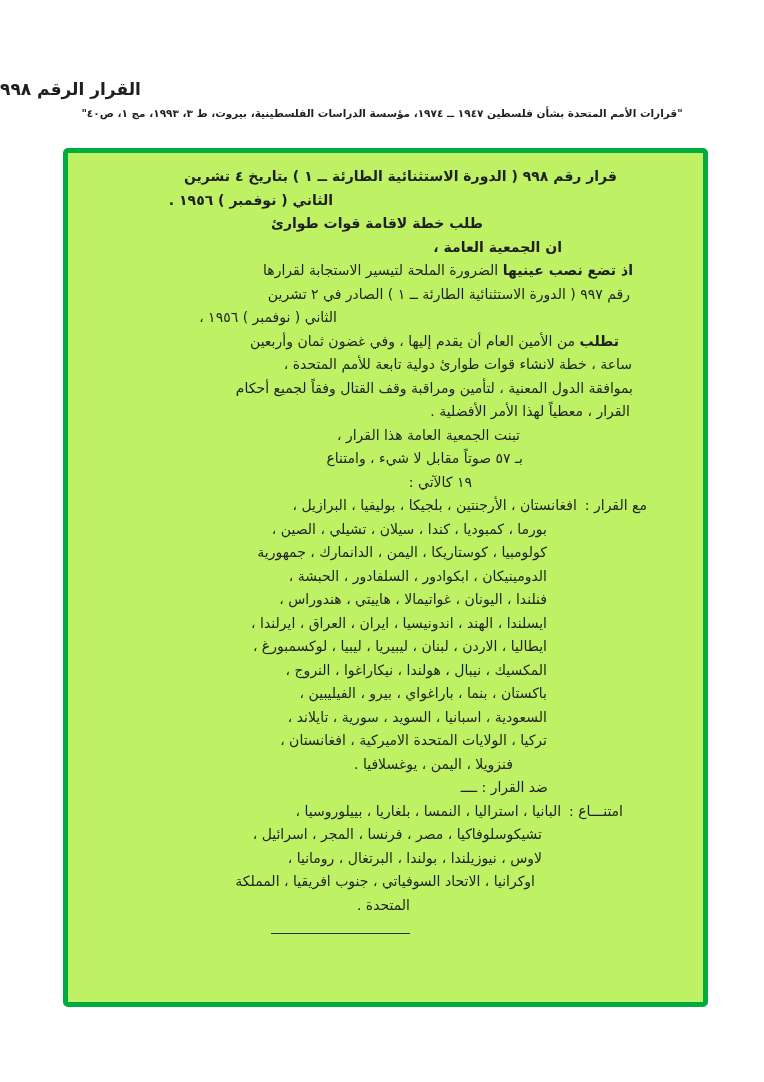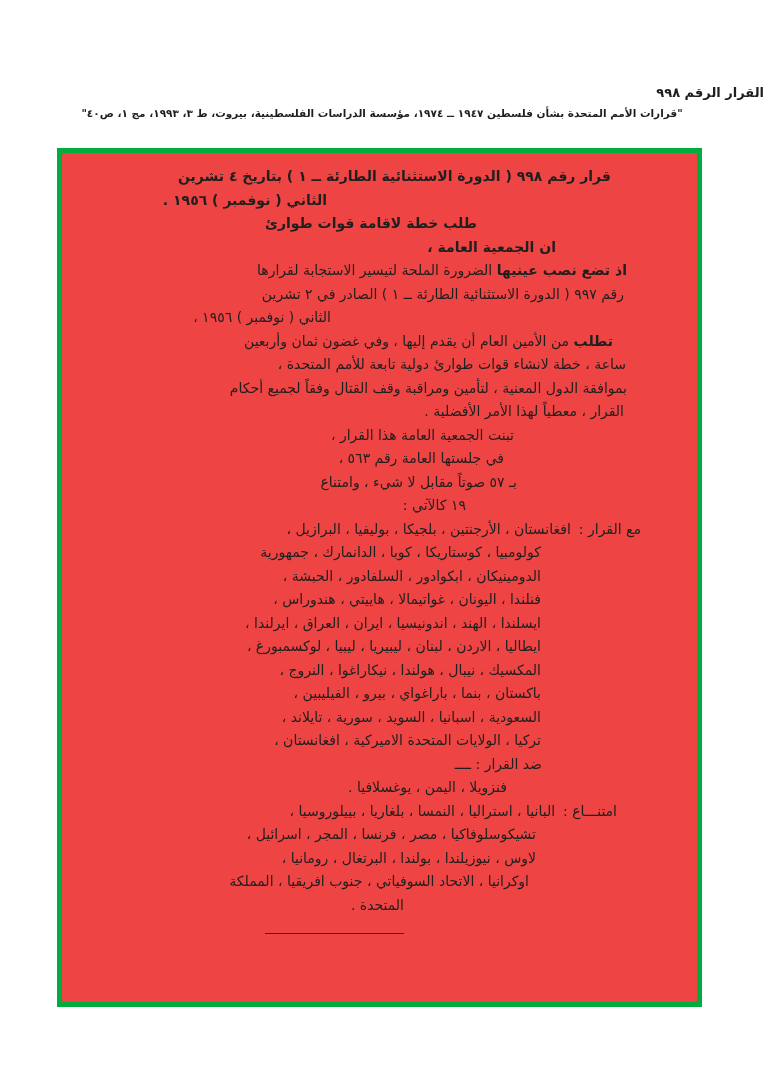--- a/index.html
+++ b/index.html
@@ -1,30 +1,30 @@
 <!DOCTYPE html>
 <html lang="ar"><head>
 <meta charset="utf-8">
 <style>
   html,body{margin:0;padding:0;}
   body{
     width:764px;height:1082px;position:relative;background:#ffffff;
     font-family:"DejaVu Sans",sans-serif;color:#1f1f1f;overflow:hidden;
   }
   .page-title{
-    position:absolute;top:76px;left:0;width:100%;text-align:right;
-    font-size:13px;font-weight:bold;direction:rtl;
+    position:absolute;top:68px;left:0;width:100%;text-align:left;
+    font-size:17px;font-weight:bold;direction:rtl;
   }
   .citation{
     position:absolute;top:107px;left:0;width:100%;text-align:center;
     font-size:10.5px;font-weight:bold;direction:rtl;letter-spacing:0;
   }
   .res-card{
-    position:absolute;left:57px;top:148px;width:635px;height:849px;
-    border:5px solid #00AC3E;border-radius:0;background:#ef4444;box-sizing:content-box;
+    position:absolute;left:63px;top:148px;width:635px;height:849px;
+    border:5px solid #00AC3E;border-radius:5px;background:#bef264;box-sizing:content-box;
   }
   .content{
     direction:rtl;text-align:right;
     padding:12px 56px 0 12px;
     font-size:14px;line-height:23.5px;
     overflow:hidden;height:830px;
   }
   .ln{white-space:nowrap;}
   .b{font-weight:bold;}
   .gap{}
@@ -53,37 +53,37 @@
     <div class="ln" style="margin-right:14px"><span class="b">اذ تضع نصب عينيها</span><span> الضرورة الملحة لتيسير الاستجابة لقرارها</span></div>
     <div class="ln" style="margin-right:17px">رقم ٩٩٧ ( الدورة الاستثنائية الطارئة ــ ١ ) الصادر في ٢ تشرين</div>
     <div class="ln" style="margin-right:310px">الثاني ( نوفمبر ) ١٩٥٦ ،</div>
 
     <div class="ln" style="margin-right:28px"><span class="b">تطلب</span><span> من الأمين العام أن يقدم إليها ، وفي غضون ثمان وأربعين</span></div>
     <div class="ln" style="margin-right:15px">ساعة ، خطة لانشاء قوات طوارئ دولية تابعة للأمم المتحدة ،</div>
     <div class="ln" style="margin-right:14px">بموافقة الدول المعنية ، لتأمين ومراقبة وقف القتال وفقاً لجميع أحكام</div>
     <div class="ln" style="margin-right:17px">القرار ، معطياً لهذا الأمر الأفضلية .</div>
 
     <div class="ln" style="margin-right:127px">تبنت الجمعية العامة هذا القرار ،</div>
-    <div class="ln" style="margin-right:137px">في جلستها العامة رقم ٥٦٣ ،</div>
     <div class="ln" style="margin-right:124px">بـ ٥٧ صوتاً مقابل لا شيء ، وامتناع</div>
     <div class="ln" style="margin-right:175px">١٩ كالآتي :</div>
 
     <div class="ln" style="margin-right:0"><span>مع القرار :</span><span class="lbl-gap">افغانستان ، الأرجنتين ، بلجيكا ، بوليفيا ، البرازيل ،</span></div>
-    <div class="ln" style="margin-right:100px">كولومبيا ، كوستاريكا ، كوبا ، الدانمارك ، جمهورية</div>
+    <div class="ln" style="margin-right:100px">بورما ، كمبوديا ، كندا ، سيلان ، تشيلي ، الصين ،</div>
+    <div class="ln" style="margin-right:100px">كولومبيا ، كوستاريكا ، اليمن ، الدانمارك ، جمهورية</div>
     <div class="ln" style="margin-right:100px">الدومينيكان ، ابكوادور ، السلفادور ، الحبشة ،</div>
     <div class="ln" style="margin-right:100px">فنلندا ، اليونان ، غواتيمالا ، هاييتي ، هندوراس ،</div>
     <div class="ln" style="margin-right:100px">ايسلندا ، الهند ، اندونيسيا ، ايران ، العراق ، ايرلندا ،</div>
     <div class="ln" style="margin-right:100px">ايطاليا ، الاردن ، لبنان ، ليبيريا ، ليبيا ، لوكسمبورغ ،</div>
     <div class="ln" style="margin-right:100px">المكسيك ، نيبال ، هولندا ، نيكاراغوا ، النروج ،</div>
     <div class="ln" style="margin-right:100px">باكستان ، بنما ، باراغواي ، بيرو ، الفيليبين ،</div>
     <div class="ln" style="margin-right:100px">السعودية ، اسبانيا ، السويد ، سورية ، تايلاند ،</div>
     <div class="ln" style="margin-right:100px">تركيا ، الولايات المتحدة الاميركية ، افغانستان ،</div>
+    <div class="ln" style="margin-right:134px">فنزويلا ، اليمن ، يوغسلافيا .</div>
+
     <div class="ln" style="margin-right:99px">ضد القرار : ــــ</div>
-
-    <div class="ln" style="margin-right:134px">فنزويلا ، اليمن ، يوغسلافيا .</div>
 
     <div class="ln" style="margin-right:24px"><span>امتنـــاع :</span><span class="lbl-gap">البانيا ، استراليا ، النمسا ، بلغاريا ، بييلوروسيا ،</span></div>
     <div class="ln" style="margin-right:105px">تشيكوسلوفاكيا ، مصر ، فرنسا ، المجر ، اسرائيل ،</div>
     <div class="ln" style="margin-right:105px">لاوس ، نيوزيلندا ، بولندا ، البرتغال ، رومانيا ،</div>
     <div class="ln" style="margin-right:112px">اوكرانيا ، الاتحاد السوفياتي ، جنوب افريقيا ، المملكة</div>
     <div class="ln" style="margin-right:237px"><span class="end-underline">المتحدة .</span></div>
 
   </div>
 </section>
 

